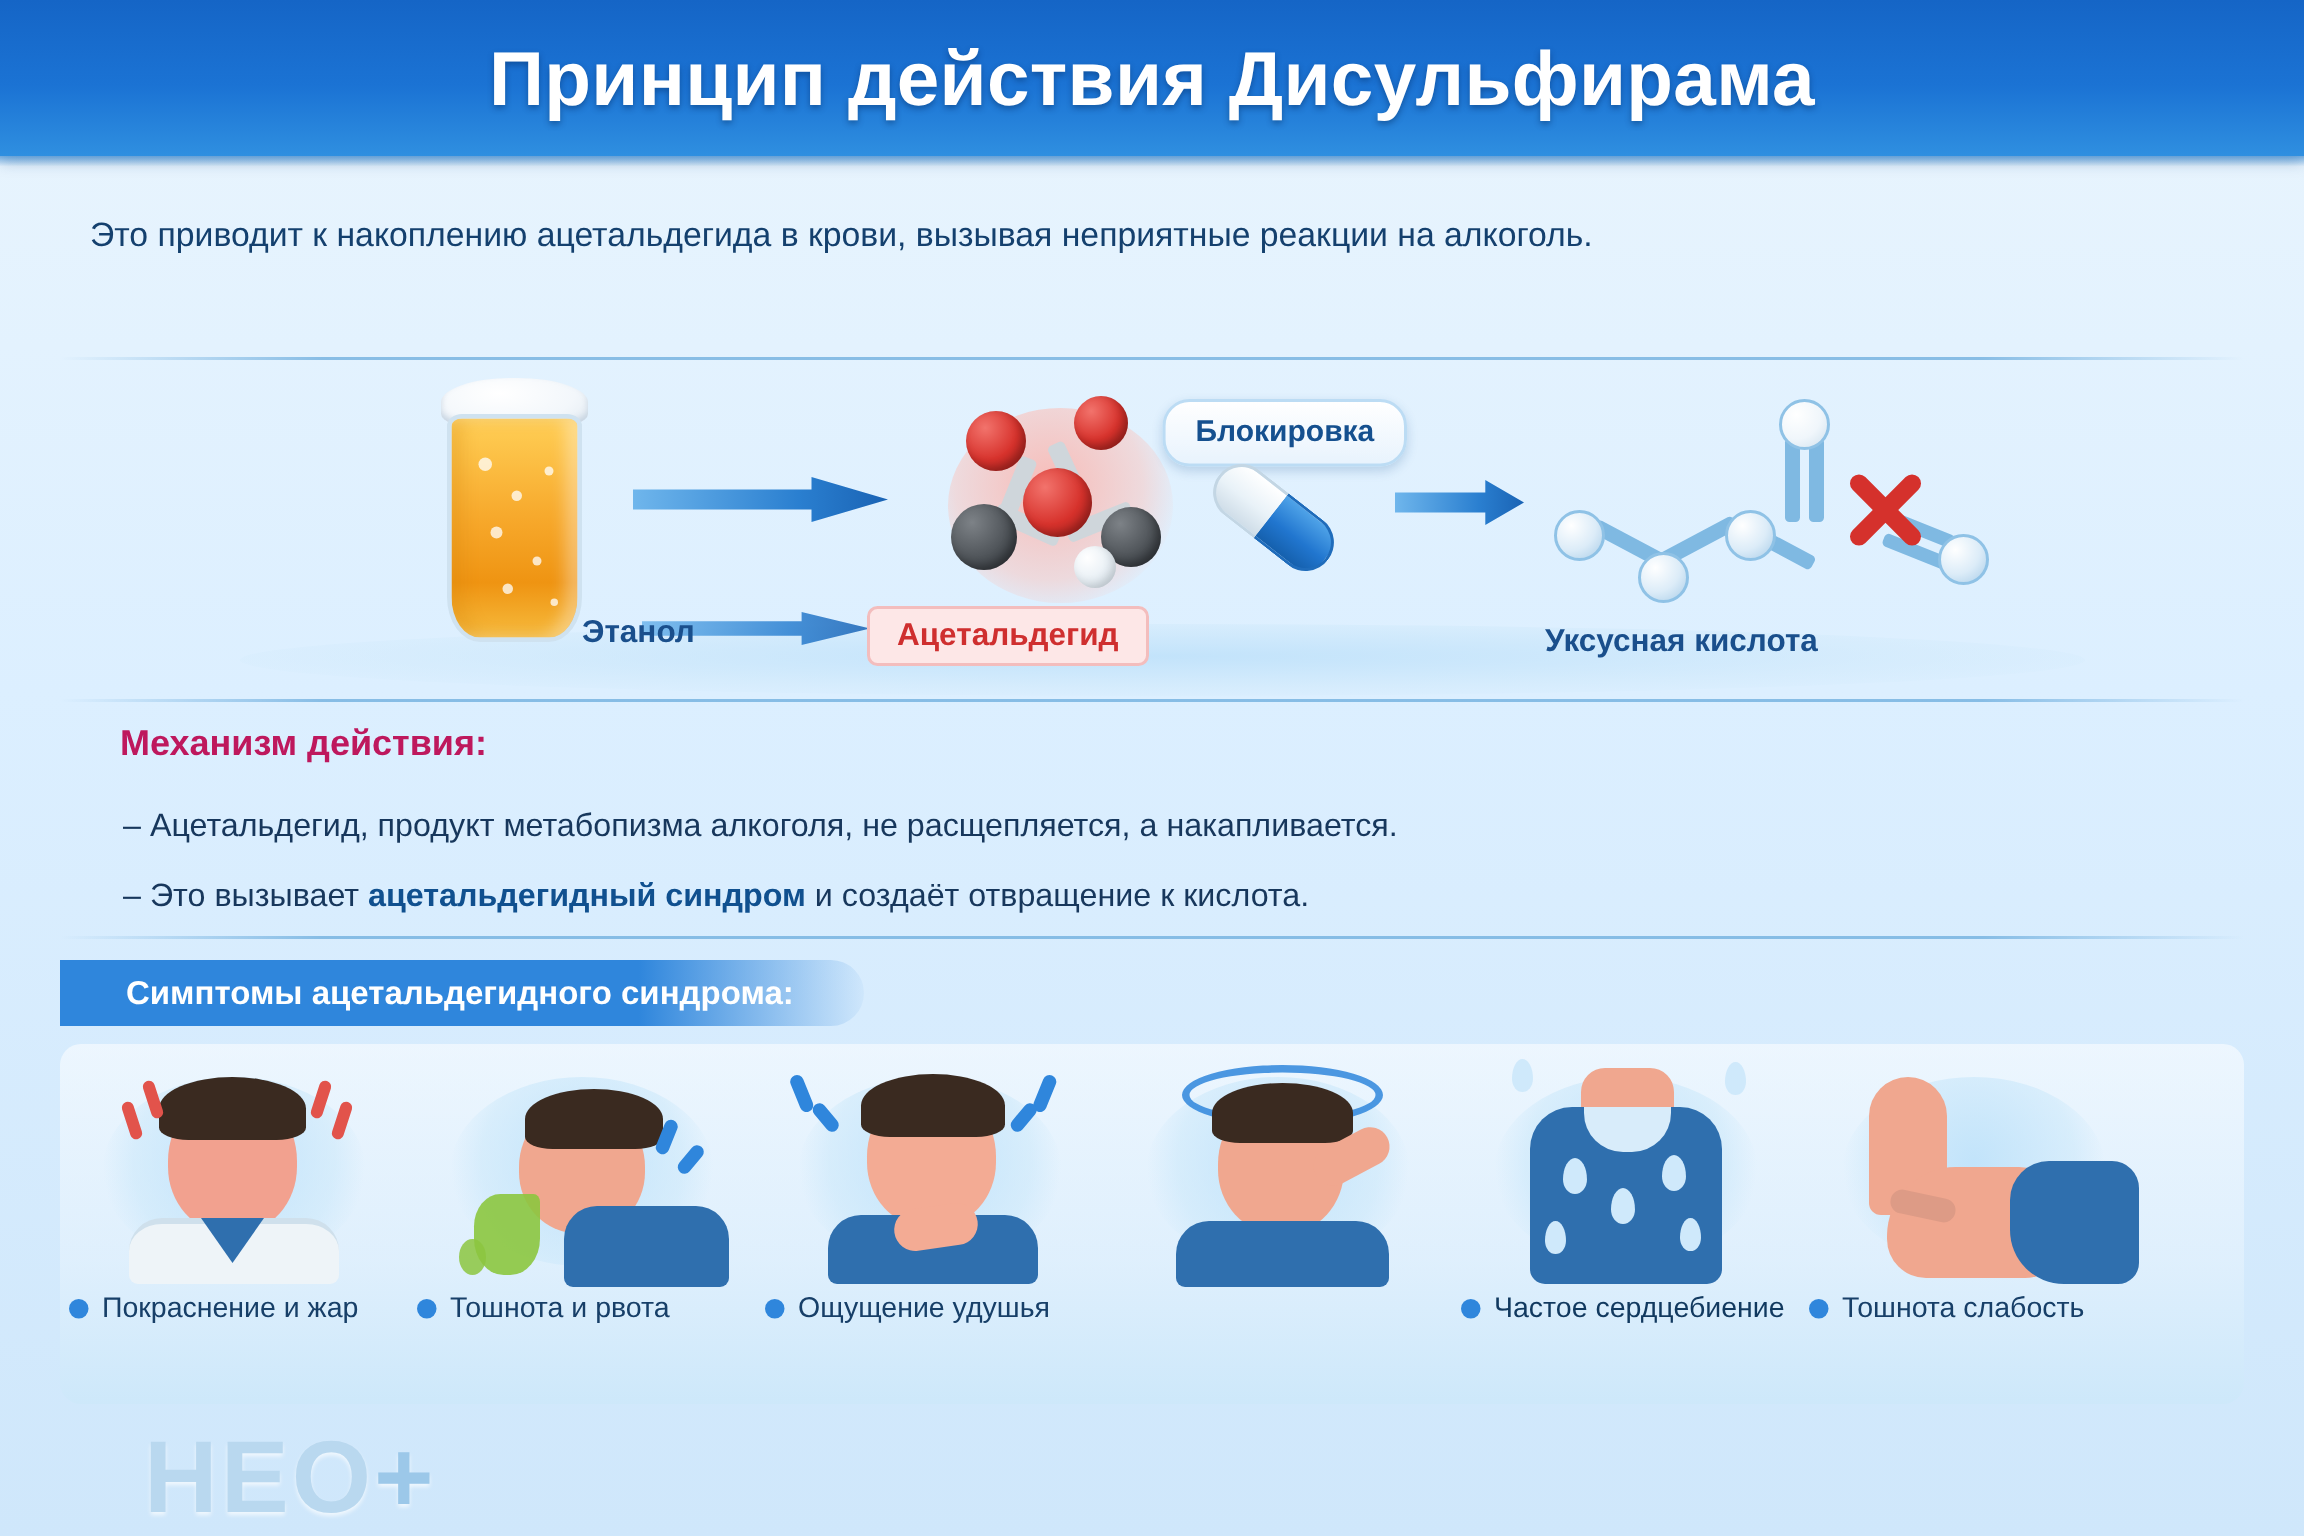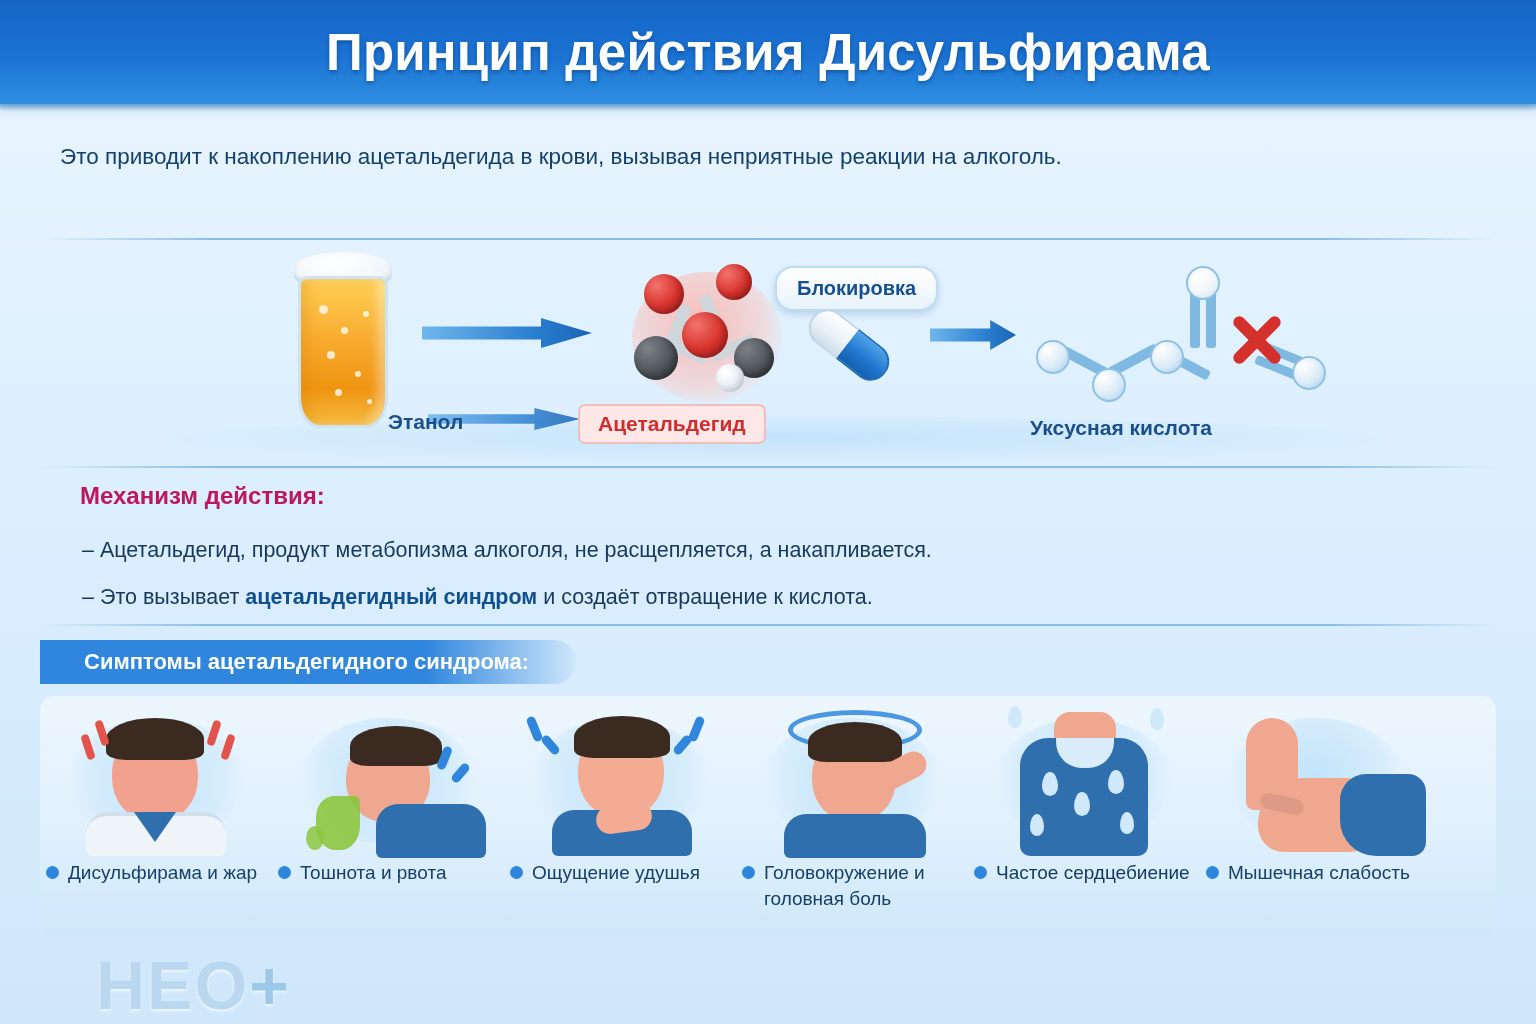--- a/index.html
+++ b/index.html
@@ -290,21 +290,21 @@
       <div class="fig hair" style="left:66px; top:18px; width:98px; height:42px;"></div>
       <div class="fig body-shirt" style="left:46px; top:112px; width:140px; height:44px; background:#eef4f8; border-top:4px solid #cfe0ec;"></div>
       <div class="fig" style="left:94px; top:112px; width:42px; height:30px; background:#2f6fae; clip-path:polygon(0 0,100% 0,50% 100%);"></div>
       <div class="fig" style="left:58px; top:20px; width:8px; height:26px; background:#e2534b; border-radius:4px; transform:rotate(-18deg)"></div>
       <div class="fig" style="left:44px; top:34px; width:8px; height:26px; background:#e2534b; border-radius:4px; transform:rotate(-18deg)"></div>
       <div class="fig" style="left:170px; top:20px; width:8px; height:26px; background:#e2534b; border-radius:4px; transform:rotate(18deg)"></div>
       <div class="fig" style="left:184px; top:34px; width:8px; height:26px; background:#e2534b; border-radius:4px; transform:rotate(18deg)"></div>
     </div>
     <div class="cap">
       <span class="dot"></span>
-      <span class="cap-text">Дисульфирама и жар</span>
+      <span class="cap-text">Покраснение и жар</span>
     </div>
   </div>
 
   <div class="sym">
     <div class="art">
       <div class="glow"></div>
       <div class="fig head" style="left:74px; top:34px; width:84px; height:88px; background:#f0a78f;"></div>
       <div class="fig hair" style="left:78px; top:26px; width:92px; height:40px;"></div>
       <div class="fig body-shirt" style="left:104px; top:104px; width:110px; height:54px; background:#2f6fae;"></div>
       <div class="fig" style="left:44px; top:96px; width:44px; height:54px; background:#8cc63f; border-radius:40% 10% 45% 45%; opacity:.9"></div>
@@ -337,24 +337,20 @@
   </div>
 
   <div class="sym">
     <div class="art">
       <div class="glow"></div>
       <div class="fig" style="left:52px; top:10px; width:134px; height:40px; border:5px solid #2f86dc; border-radius:50%; opacity:.85"></div>
       <div class="fig head" style="left:76px; top:30px; width:84px; height:92px; background:#f0a78f;"></div>
       <div class="fig hair" style="left:72px; top:22px; width:94px; height:40px;"></div>
       <div class="fig body-shirt" style="left:48px; top:114px; width:142px; height:44px; background:#2f6fae;"></div>
       <div class="fig" style="left:138px; top:58px; width:54px; height:26px; background:#f0a78f; border-radius:14px; transform:rotate(-28deg)"></div>
-    </div>
-    <div class="cap">
-      <span class="dot"></span>
-      <span class="cap-text">Головокружение и головная боль</span>
     </div>
   </div>
 
   <div class="sym bold">
     <div class="art">
       <div class="glow"></div>
       <div class="fig" style="left:86px; top:12px; width:62px; height:34px; background:#f0a78f; border-radius:16px 16px 6px 6px;"></div>
       <div class="fig" style="left:52px; top:38px; width:128px; height:118px; background:#2f6fae; border-radius:28px 28px 10px 10px;"></div>
       <div class="fig" style="left:88px; top:38px; width:58px; height:30px; background:#d8ecfa; border-radius:0 0 26px 26px;"></div>
       <div class="fig" style="left:74px; top:72px; width:16px; height:24px; background:#cfe9fb; border-radius:50% 50% 50% 50%/60% 60% 40% 40%;"></div>
@@ -374,21 +370,21 @@
   <div class="sym">
     <div class="art">
       <div class="glow"></div>
       <div class="fig" style="left:46px; top:18px; width:52px; height:92px; background:#f0a78f; border-radius:26px 26px 8px 8px;"></div>
       <div class="fig" style="left:58px; top:78px; width:118px; height:74px; background:#f0a78f; border-radius:46px 30px 26px 26px;"></div>
       <div class="fig" style="left:140px; top:74px; width:86px; height:82px; background:#2f6fae; border-radius:26px 18px 14px 36px;"></div>
       <div class="fig" style="left:60px; top:96px; width:44px; height:16px; background:#dd9b86; border-radius:10px; transform:rotate(12deg)"></div>
     </div>
     <div class="cap">
       <span class="dot"></span>
-      <span class="cap-text">Мышечная слабость</span>
+      <span class="cap-text">Тошнота слабость</span>
     </div>
   </div>
 
 </div>
 
 <div class="logo">
   <span>НЕО</span><span class="plus">+</span>
 </div>
 
 </body></html>

